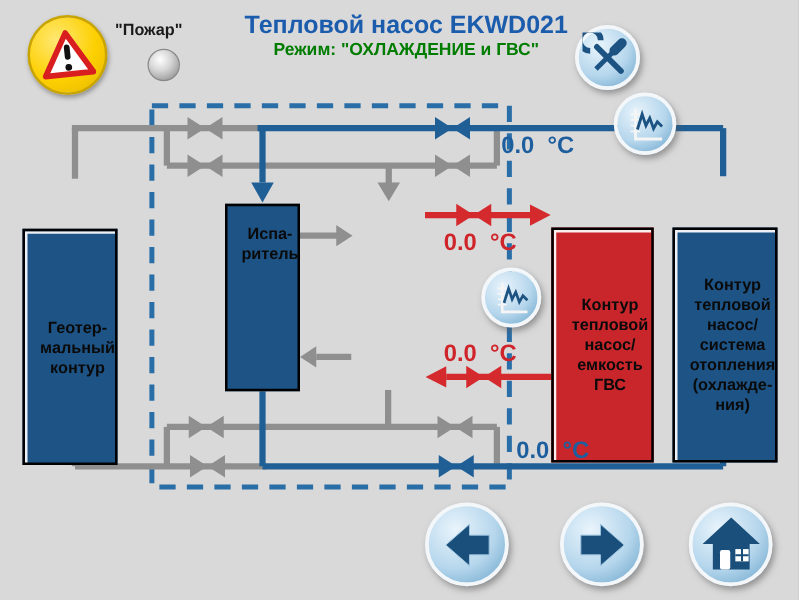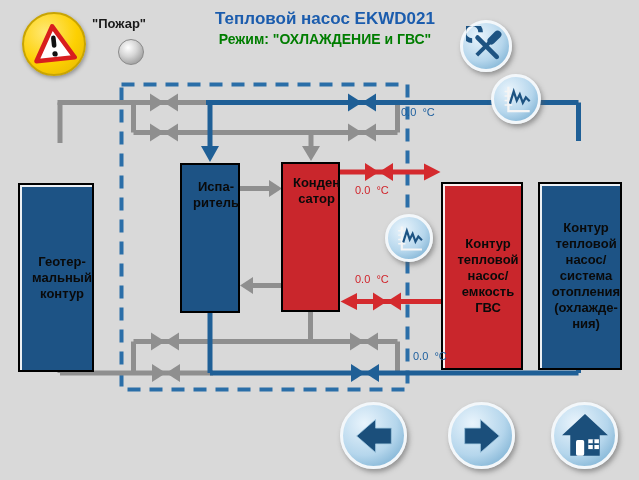--- a/index.html
+++ b/index.html
@@ -3,21 +3,21 @@
 <meta charset="utf-8">
 <style>
   html,body{margin:0;padding:0;background:#bfbfbf;}
   .stage{
     position:relative;width:639px;height:480px;background:#d9d9d9;
     font-family:"Liberation Sans",sans-serif;overflow:hidden;
   }
   .abs{position:absolute;}
   
   .title{left:170px;top:9px;width:310px;text-align:center;
-    font-size:17px;font-weight:bold;color:#1b5cad;}
+    font-size:20px;font-weight:bold;color:#1b5cad;}
   .mode{left:170px;top:31px;width:310px;text-align:center;
     font-size:14px;font-weight:bold;color:#007d00;}
   .alarm-label{left:92px;top:16px;font-size:13px;font-weight:bold;color:#1a1a1a;}
   
   .alarm-btn{left:22px;top:12px;width:60px;height:60px;border-radius:50%;
     background:radial-gradient(circle at 35% 30%, #ffe873 0%, #fdd002 55%, #e3b602 100%);
     border:2px solid #c8a403;box-shadow:1px 2px 4px rgba(0,0,0,.35);
     display:flex;align-items:center;justify-content:center;}
   
   .led{left:118px;top:39px;width:24px;height:24px;border-radius:50%;
@@ -41,21 +41,21 @@
   .hl{box-shadow:inset 2px 2px 0 rgba(255,255,255,.92);margin-top:40px;}
   .blue-fill{background:#1d5385;}
   .red-fill{background:#c9262c;}
   .blk-geo{left:18px;top:143px;width:76px;height:189px;}
   .blk-evap{left:180px;top:163px;width:60px;height:150px;align-items:flex-start;padding-top:14px;}
   .blk-cond{left:281px;top:162px;width:59px;height:150px;align-items:flex-start;padding-top:11px;}
   .blk-dhw{left:441px;top:142px;width:82px;height:188px;}
   .blk-heat{left:538px;top:142px;width:84px;height:188px;}
   .block-label{white-space:pre-line;width:100%;padding-left:12px;}
   
-  .temp{font-size:11px;font-weight:normal;white-space:pre;}
+  .temp{font-size:19px;font-weight:bold;white-space:pre;}
   .temp-blue{color:#1d5f9e;}
   .temp-red{color:#d0242b;}
   .t1{left:401px;top:106px;}
   .t2{left:355px;top:184px;}
   .t3{left:355px;top:273px;}
   .t4{left:413px;top:350px;}
   .piping{left:0;top:0;z-index:1;}
   .z2{z-index:2;} .z3{z-index:3;}
 </style>
 </head>
@@ -161,24 +161,20 @@
 
   <div class="abs block blue-fill hl blk-geo z2">
     <div class="block-label">Геотер-
 мальный
 контур</div>
   </div>
   <div class="abs block blue-fill blk-evap z2">
     <div class="block-label">Испа-
 ритель</div>
   </div>
-  <div class="abs block red-fill blk-cond z2">
-    <div class="block-label">Конден
-сатор</div>
-  </div>
   <div class="abs block red-fill hl blk-dhw z2">
     <div class="block-label">Контур
 тепловой
 насос/
 емкость
 ГВС</div>
   </div>
   <div class="abs block blue-fill hl blk-heat z2">
     <div class="block-label">Контур
 тепловой

